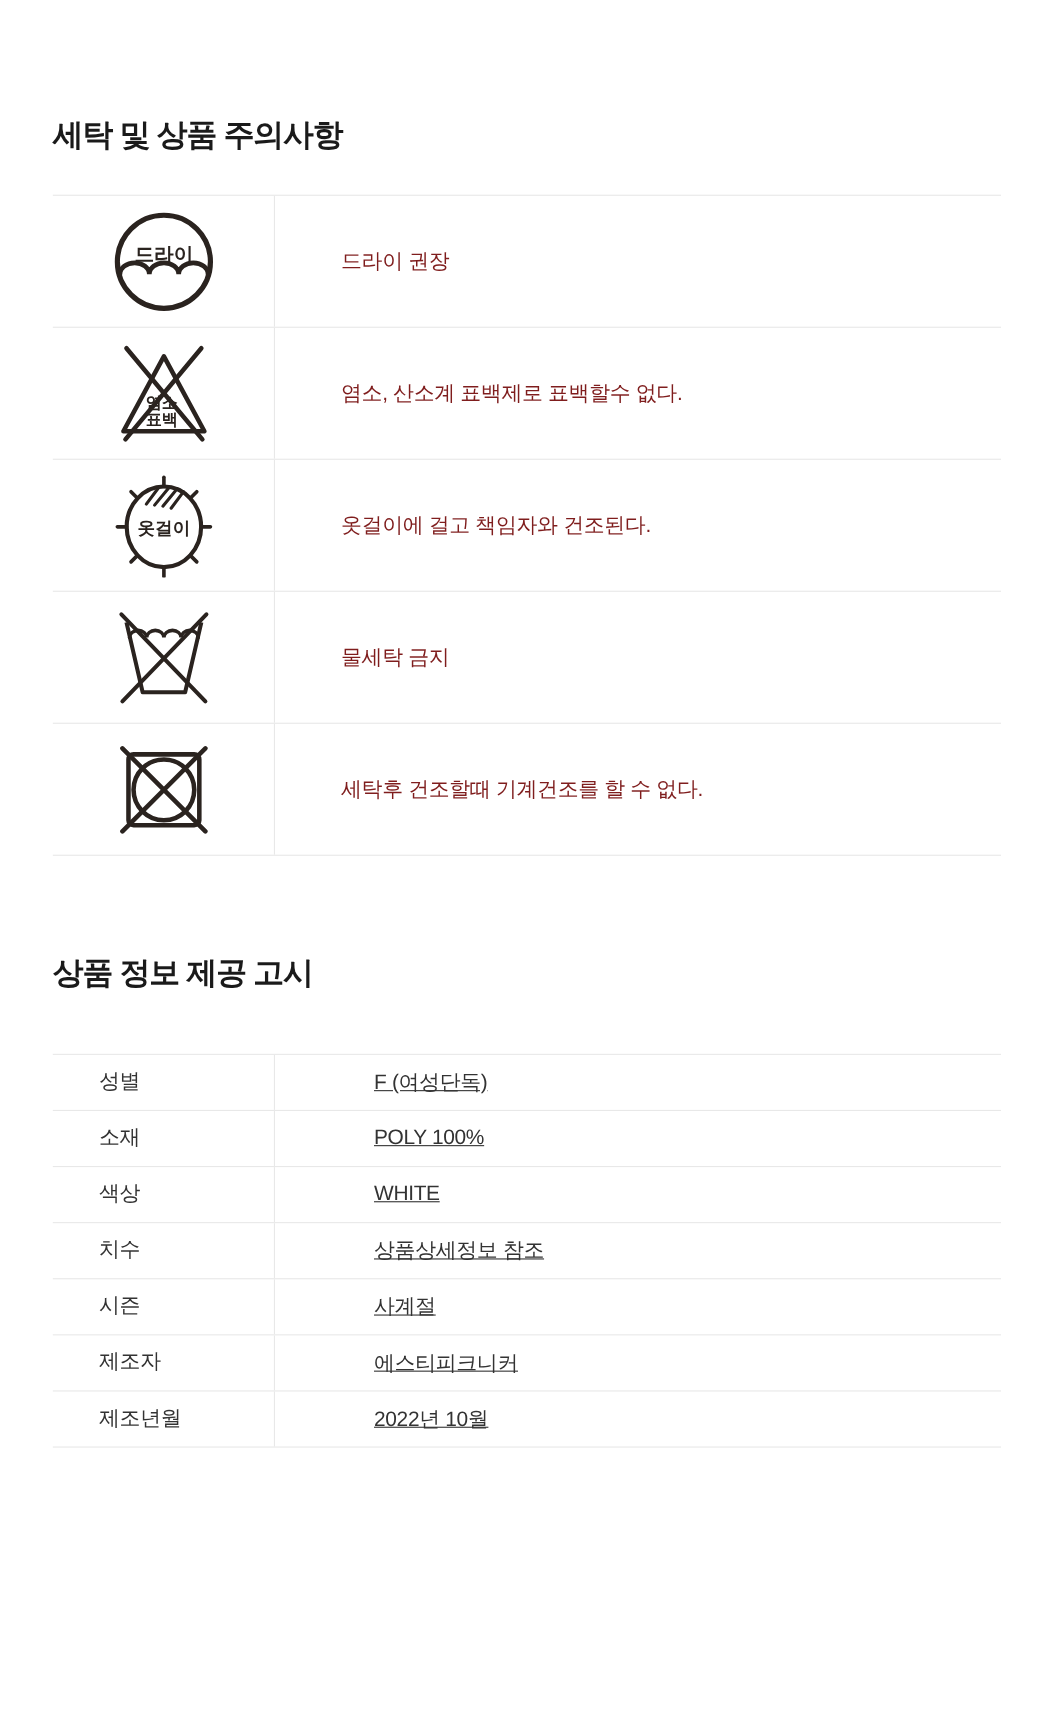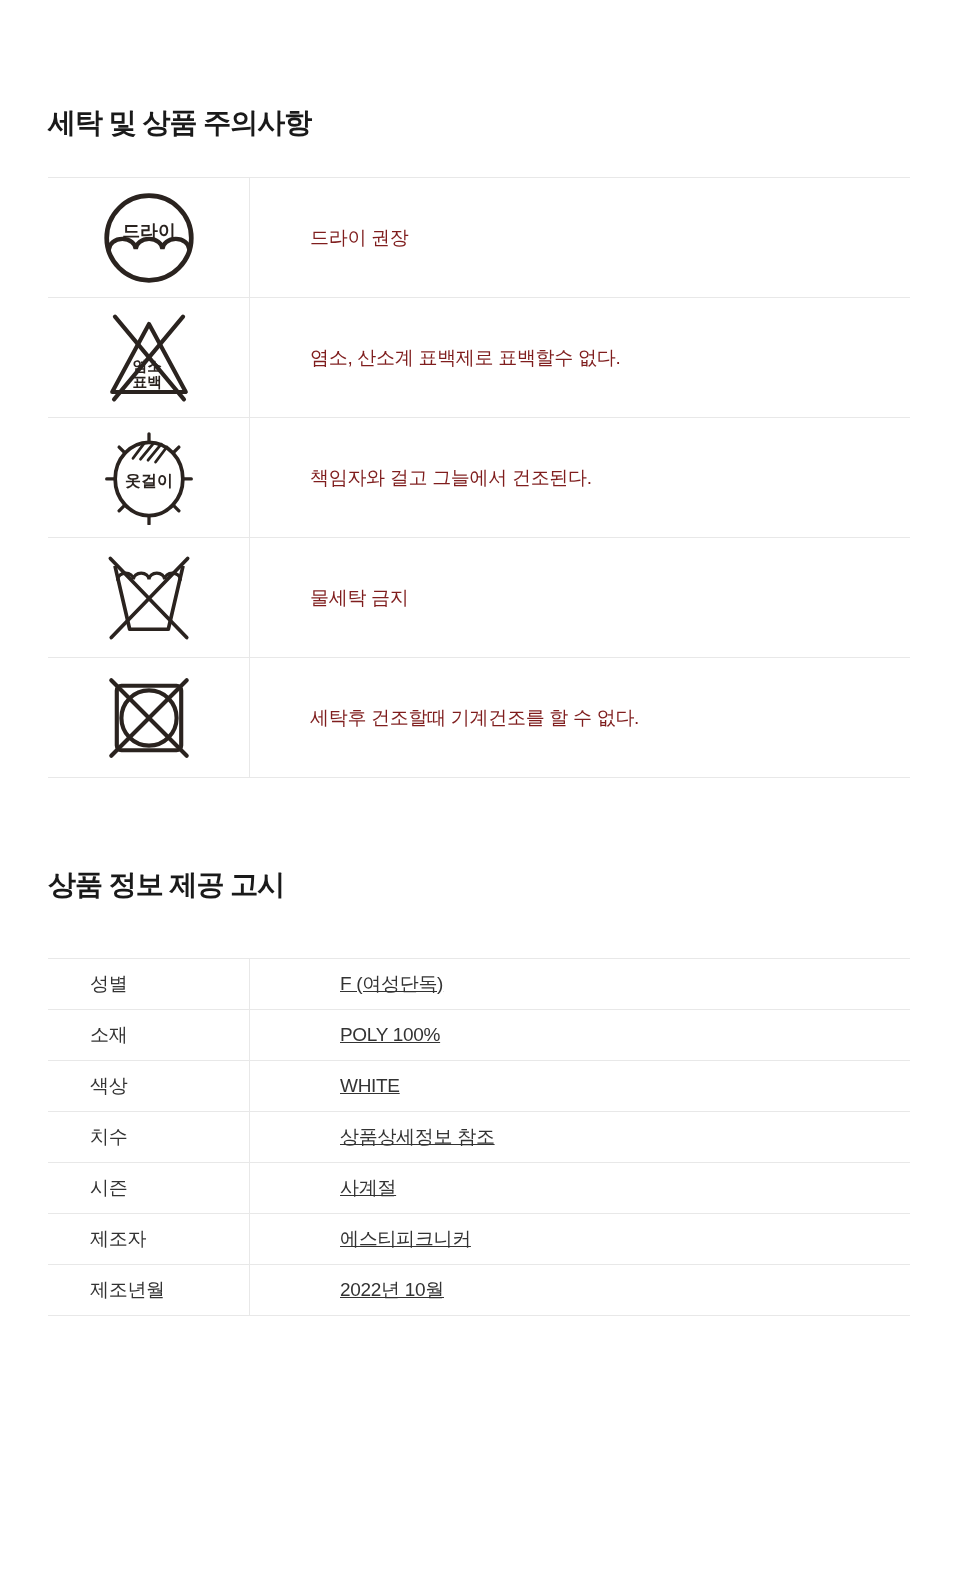--- a/index.html
+++ b/index.html
@@ -104,21 +104,21 @@
           </g>
           <g stroke="currentColor" stroke-width="3" stroke-linecap="round">
             <line x1="33" y1="29" x2="45" y2="13"></line>
             <line x1="41" y1="30" x2="55" y2="13"></line>
             <line x1="49" y1="31" x2="63" y2="14"></line>
             <line x1="57" y1="33" x2="69" y2="17"></line>
           </g>
           <text x="50" y="58" text-anchor="middle" font-size="17" font-weight="600" fill="currentColor">옷걸이</text>
         </svg>
       </div>
-      <div class="care-text-cell">책임자와 걸고 그늘에서 건조된다.</div>
+      <div class="care-text-cell">옷걸이에 걸고 책임자와 건조된다.</div>
     </div>
 
     <div class="care-row">
       <div class="icon-cell">
         <svg width="92" height="92" viewBox="0 0 100 100">
           <path d="M13,15 L29,84 L71,84 L87,15" fill="none" stroke="currentColor" stroke-width="4" stroke-linejoin="round"></path>
           <path d="M16,30 a8.4,7 0 0 1 17,0 a8.4,7 0 0 1 17,0 a8.4,7 0 0 1 17,0 a8.4,7 0 0 1 17,0" fill="none" stroke="currentColor" stroke-width="3.5" stroke-linecap="round"></path>
           <line x1="8" y1="7" x2="91" y2="93" stroke="currentColor" stroke-width="4" stroke-linecap="round"></line>
           <line x1="92" y1="7" x2="9" y2="93" stroke="currentColor" stroke-width="4" stroke-linecap="round"></line>
         </svg>

